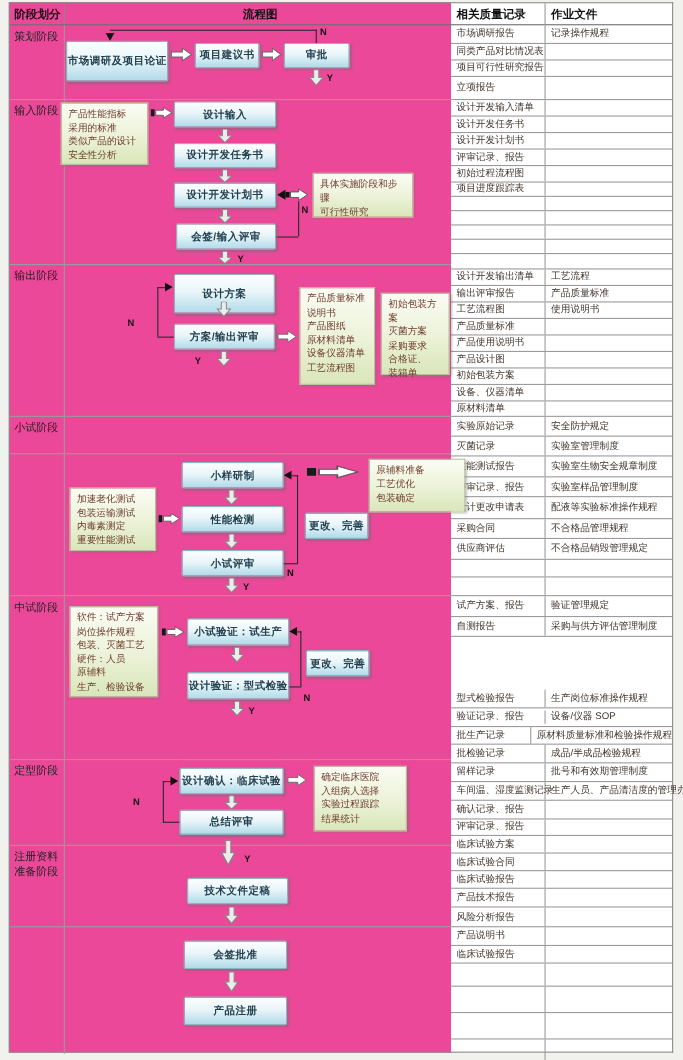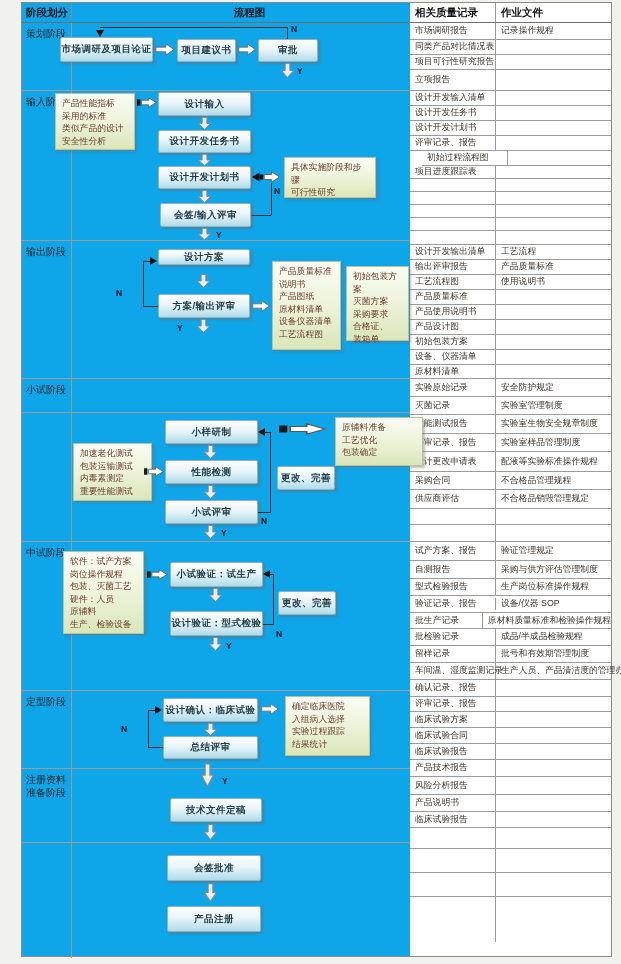--- a/index.html
+++ b/index.html
@@ -1,19 +1,19 @@
 <!DOCTYPE html>
 <html><head>
 <meta charset="utf-8">
 <style>
   html,body { margin:0; padding:0; background:#e9e9e6; }
   .sheet { position:relative; width:621px; height:964px; background:#f1f1ee;
            font-family:"Liberation Sans","DejaVu Sans",sans-serif; overflow:hidden; }
   
-  .tblL { position:absolute; left:21px; top:2px; width:407px; height:955px; background:#0ea5e9;
+  .tblL { position:absolute; left:8px; top:2px; width:407px; height:955px; background:#ec4899;
           border:1px solid #8a8a8a; box-sizing:border-box; }
   .tblR { position:absolute; left:410px; top:2px; width:202px; height:955px; background:#fff;
           border:1px solid #8a8a8a; border-left:none; box-sizing:border-box; }
   .hrow { display:flex; height:20px; border-bottom:1px solid #6f6f6f; box-sizing:border-box;
           font-size:10.5px; font-weight:bold; color:#111; }
   .hrow .c1 { width:50px; border-right:1px solid #8a8a8a; box-sizing:border-box; padding:3px 0 0 4px; }
   .hrow .c2 { flex:1; text-align:center; padding-top:3px; }
   .hrow .c3 { width:86px; border-right:1px solid #9b9b9b; box-sizing:border-box; padding:3px 0 0 5px; }
   .hrow .c4 { flex:1; padding:3px 0 0 5px; }
   .lrow { display:flex; border-bottom:1px solid #9b9b9b; box-sizing:border-box; }
@@ -136,21 +136,21 @@
         <div class="rrow" style="height: 15px;">
           <div class="rec">设计开发计划书</div>
           <div class="doc"></div>
         </div>
 
         <div class="rrow" style="height: 15px;">
           <div class="rec">评审记录、报告</div>
           <div class="doc"></div>
         </div>
 
-        <div class="rrow" style="height: 15px; margin-left: 12px;">
+        <div class="rrow" style="height: 15px;">
           <div class="rec">初始过程流程图</div>
           <div class="doc"></div>
         </div>
 
         <div class="rrow" style="height: 13px;">
           <div class="rec">项目进度跟踪表</div>
           <div class="doc"></div>
         </div>
 
         <div class="rrow" style="height: 13px;">
@@ -271,21 +271,21 @@
         <div class="rrow" style="height: 19px;">
           <div class="rec">试产方案、报告</div>
           <div class="doc">验证管理规定</div>
         </div>
 
         <div class="rrow" style="height: 18px;">
           <div class="rec">自测报告</div>
           <div class="doc">采购与供方评估管理制度</div>
         </div>
 
-        <div class="rrow" style="height: 17px;">
+        <div class="rrow" style="height: 17px; margin-top: 48px;">
           <div class="rec">型式检验报告</div>
           <div class="doc">生产岗位标准操作规程</div>
         </div>
 
         <div class="rrow" style="height: 17px; align-items: center;">
           <div class="rec">验证记录、报告</div>
           <div class="doc">设备/仪器 SOP</div>
         </div>
 
         <div class="rrow" style="height: 16px;">
@@ -369,21 +369,21 @@
           <div class="doc"></div>
         </div>
 
         <div class="rrow" style="height: 45px;">
           <div class="rec"></div>
           <div class="doc"></div>
         </div>
       </div>
   </div>
 
-  <div class="fbox" style="left:60px;top:37px;width:93px;height:25px">市场调研及项目论证</div>
+  <div class="fbox" style="left:60px;top:37px;width:93px;height:37px">市场调研及项目论证</div>
   <div class="icon" style="left:155px;top:43px;width:20px;height:13px">
       <svg viewBox="0 0 24 14" preserveAspectRatio="none">
         <path d="M1 4.5 H13 V1 L23 7 L13 13 V9.5 H1 Z" fill="#fff" stroke="#666" stroke-width="1"></path>
       </svg>
     </div>
   <div class="fbox" style="left:177px;top:39px;width:59px;height:23px">项目建议书</div>
   <div class="icon" style="left:238px;top:43px;width:18px;height:13px">
       <svg viewBox="0 0 24 14" preserveAspectRatio="none">
         <path d="M1 4.5 H13 V1 L23 7 L13 13 V9.5 H1 Z" fill="#fff" stroke="#666" stroke-width="1"></path>
       </svg>
@@ -441,21 +441,21 @@
       </svg>
     </div>
   <div class="fbox" style="left:160px;top:203px;width:91px;height:24px">会签/输入评审</div>
   <div class="icon" style="left:198px;top:228px;width:13px;height:12px">
       <svg viewBox="0 0 14 16" preserveAspectRatio="none">
         <path d="M4.5 0.5 H9.5 V8 H13.5 L7 15.5 L0.5 8 H4.5 Z" fill="#ececec" stroke="#888" stroke-width="1"></path>
       </svg>
     </div>
   <div class="ny" style="left:216px;top:230px">Y</div>
 
-  <div class="fbox" style="left:158px;top:249px;width:92px;height:16px">设计方案</div>
+  <div class="fbox" style="left:158px;top:249px;width:92px;height:36px">设计方案</div>
   <div class="icon" style="left:197px;top:274px;width:13px;height:14px">
       <svg viewBox="0 0 14 16" preserveAspectRatio="none">
         <path d="M4.5 0.5 H9.5 V8 H13.5 L7 15.5 L0.5 8 H4.5 Z" fill="#ececec" stroke="#888" stroke-width="1"></path>
       </svg>
     </div>
   <div class="fbox" style="left:158px;top:294px;width:92px;height:24px">方案/输出评审</div>
   <div class="vln" style="left:143px;top:261px;height:45px"></div>
   <div class="hln" style="left:143px;top:306px;width:15px"></div>
   <div class="hln" style="left:143px;top:261px;width:8px"></div>
   <div class="ah ah-r" style="left:150px;top:257px"></div>
@@ -476,21 +476,21 @@
 产品图纸
 原材料清单
 设备仪器清单
 工艺流程图</div>
   <div class="nbox" style="left:346px;top:266px;width:63px;height:75px">初始包装方案
 灭菌方案
 采购要求
 合格证、
 装箱单</div>
 
-  <div class="nbox" style="left:73px;top:443px;width:79px;height:58px">加速老化测试
+  <div class="nbox" style="left:63px;top:443px;width:79px;height:58px">加速老化测试
 包装运输测试
 内毒素测定
 重要性能测试</div>
   <div class="icon" style="left:144px;top:466px;width:20px;height:11px">
       <svg viewBox="0 0 26 12" preserveAspectRatio="none">
         <rect x="0" y="2.5" width="4.5" height="7" fill="#1a1a1a"></rect>
         <path d="M6 3.5 H15 V0.8 L25 6 L15 11.2 V8.5 H6 Z" fill="#fff" stroke="#555" stroke-width="0.9"></path>
       </svg>
     </div>
   <div class="fbox" style="left:165px;top:420px;width:93px;height:24px">小样研制</div>

